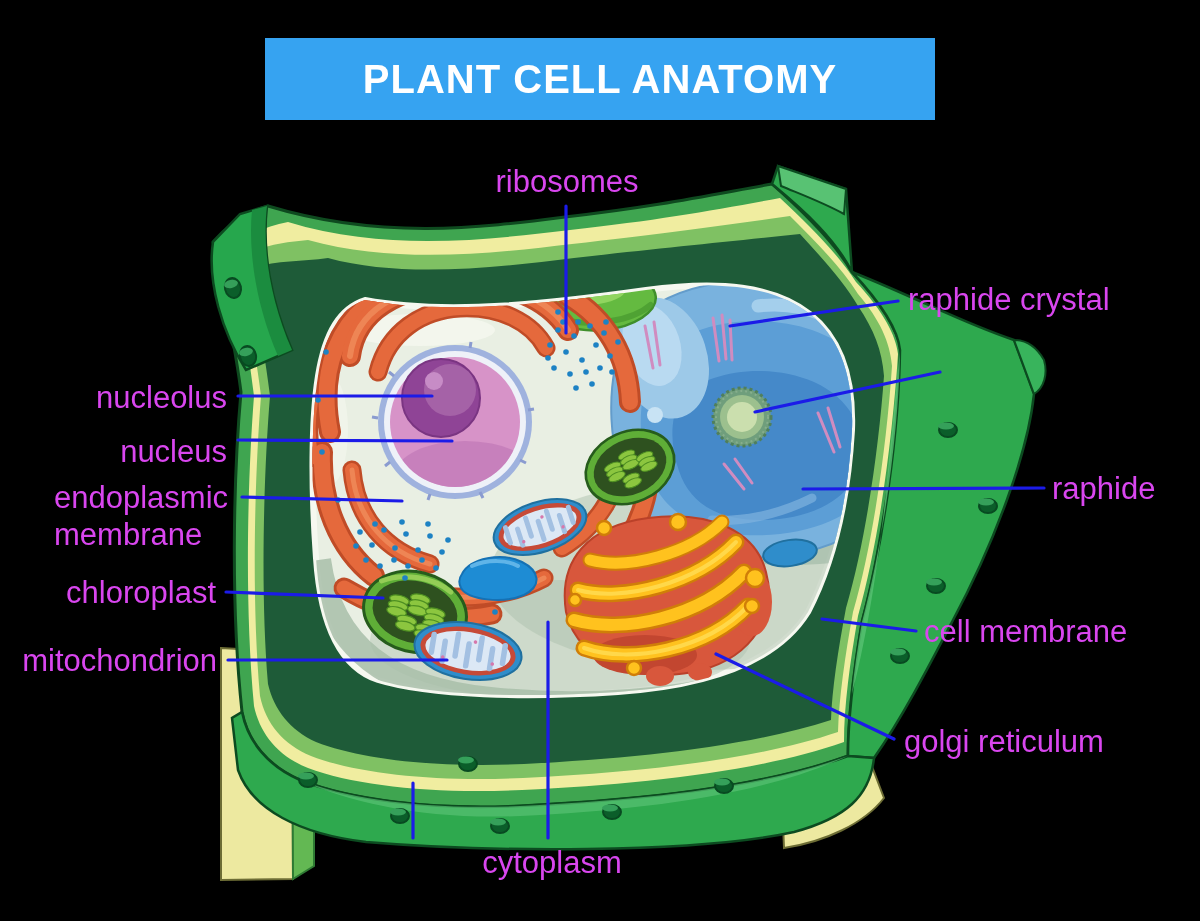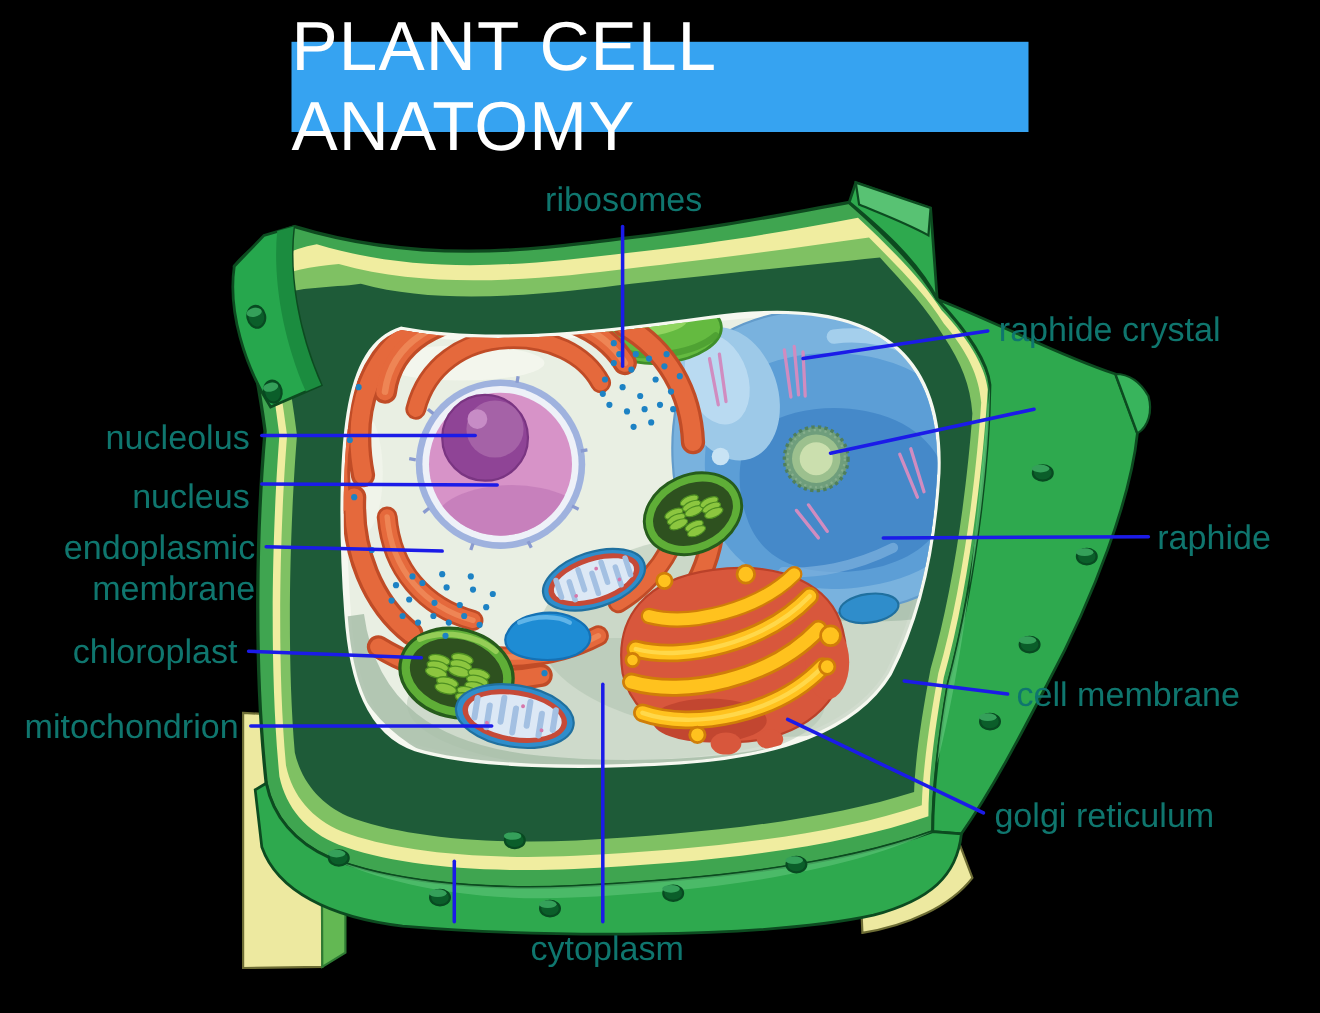--- a/index.html
+++ b/index.html
@@ -1,23 +1,23 @@
 <!DOCTYPE html>
 <html><head>
 <meta charset="utf-8">
 <style>
   html,body{margin:0;padding:0;background:#000;}
   .stage{position:relative;width:1200px;height:921px;background:#000;overflow:hidden;
          font-family:"Liberation Sans", sans-serif;}
   .stage svg{position:absolute;left:0;top:0;}
   .banner{position:absolute;left:265px;top:38px;width:670px;height:82px;
           display:flex;align-items:center;justify-content:center;}
-  .banner span{color:#fff;font-size:63px;font-weight:normal;letter-spacing:1px;}
-  .lbl{position:absolute;color:#0f766e;font-size:31px;line-height:1.2;white-space:nowrap;}
-  .lbl.right{text-align:right;}
+  .banner span{color:#fff;font-size:40px;font-weight:bold;letter-spacing:1px;}
+  .lbl{position:absolute;color:#d946ef;font-size:31px;line-height:1.2;white-space:nowrap;}
+  .lbl.right{}
   .lbl.center{text-align:center;}
   .lbl.wrap{white-space:normal;}
 </style>
 </head>
 <body>
 
 <div class="stage">
 
 <svg width="1200" height="921" viewBox="0 0 1200 921">
   <defs>

